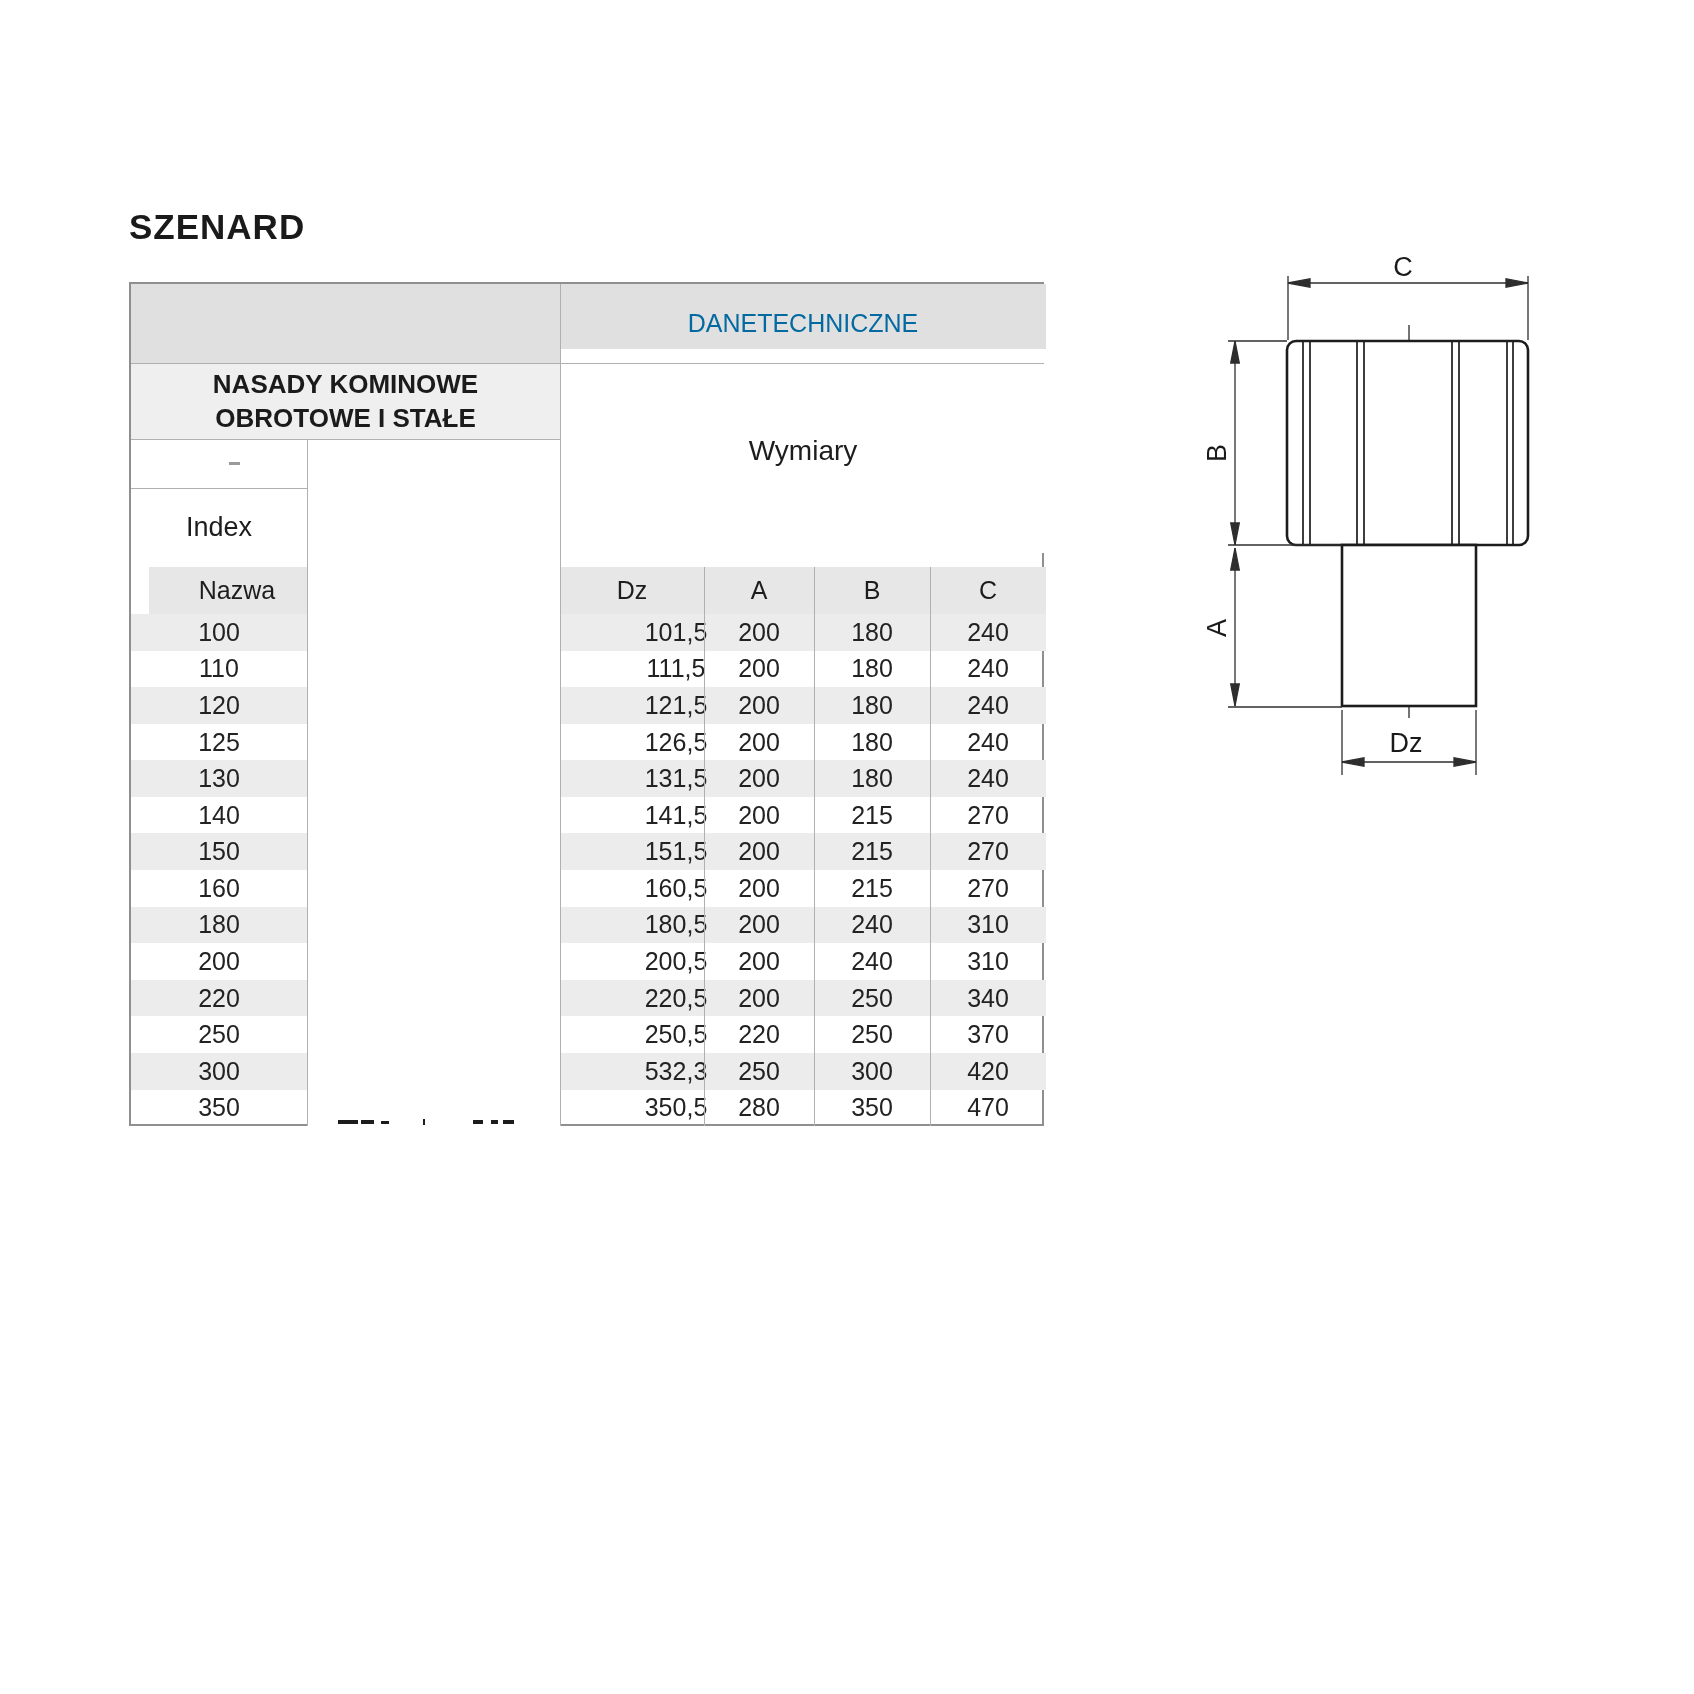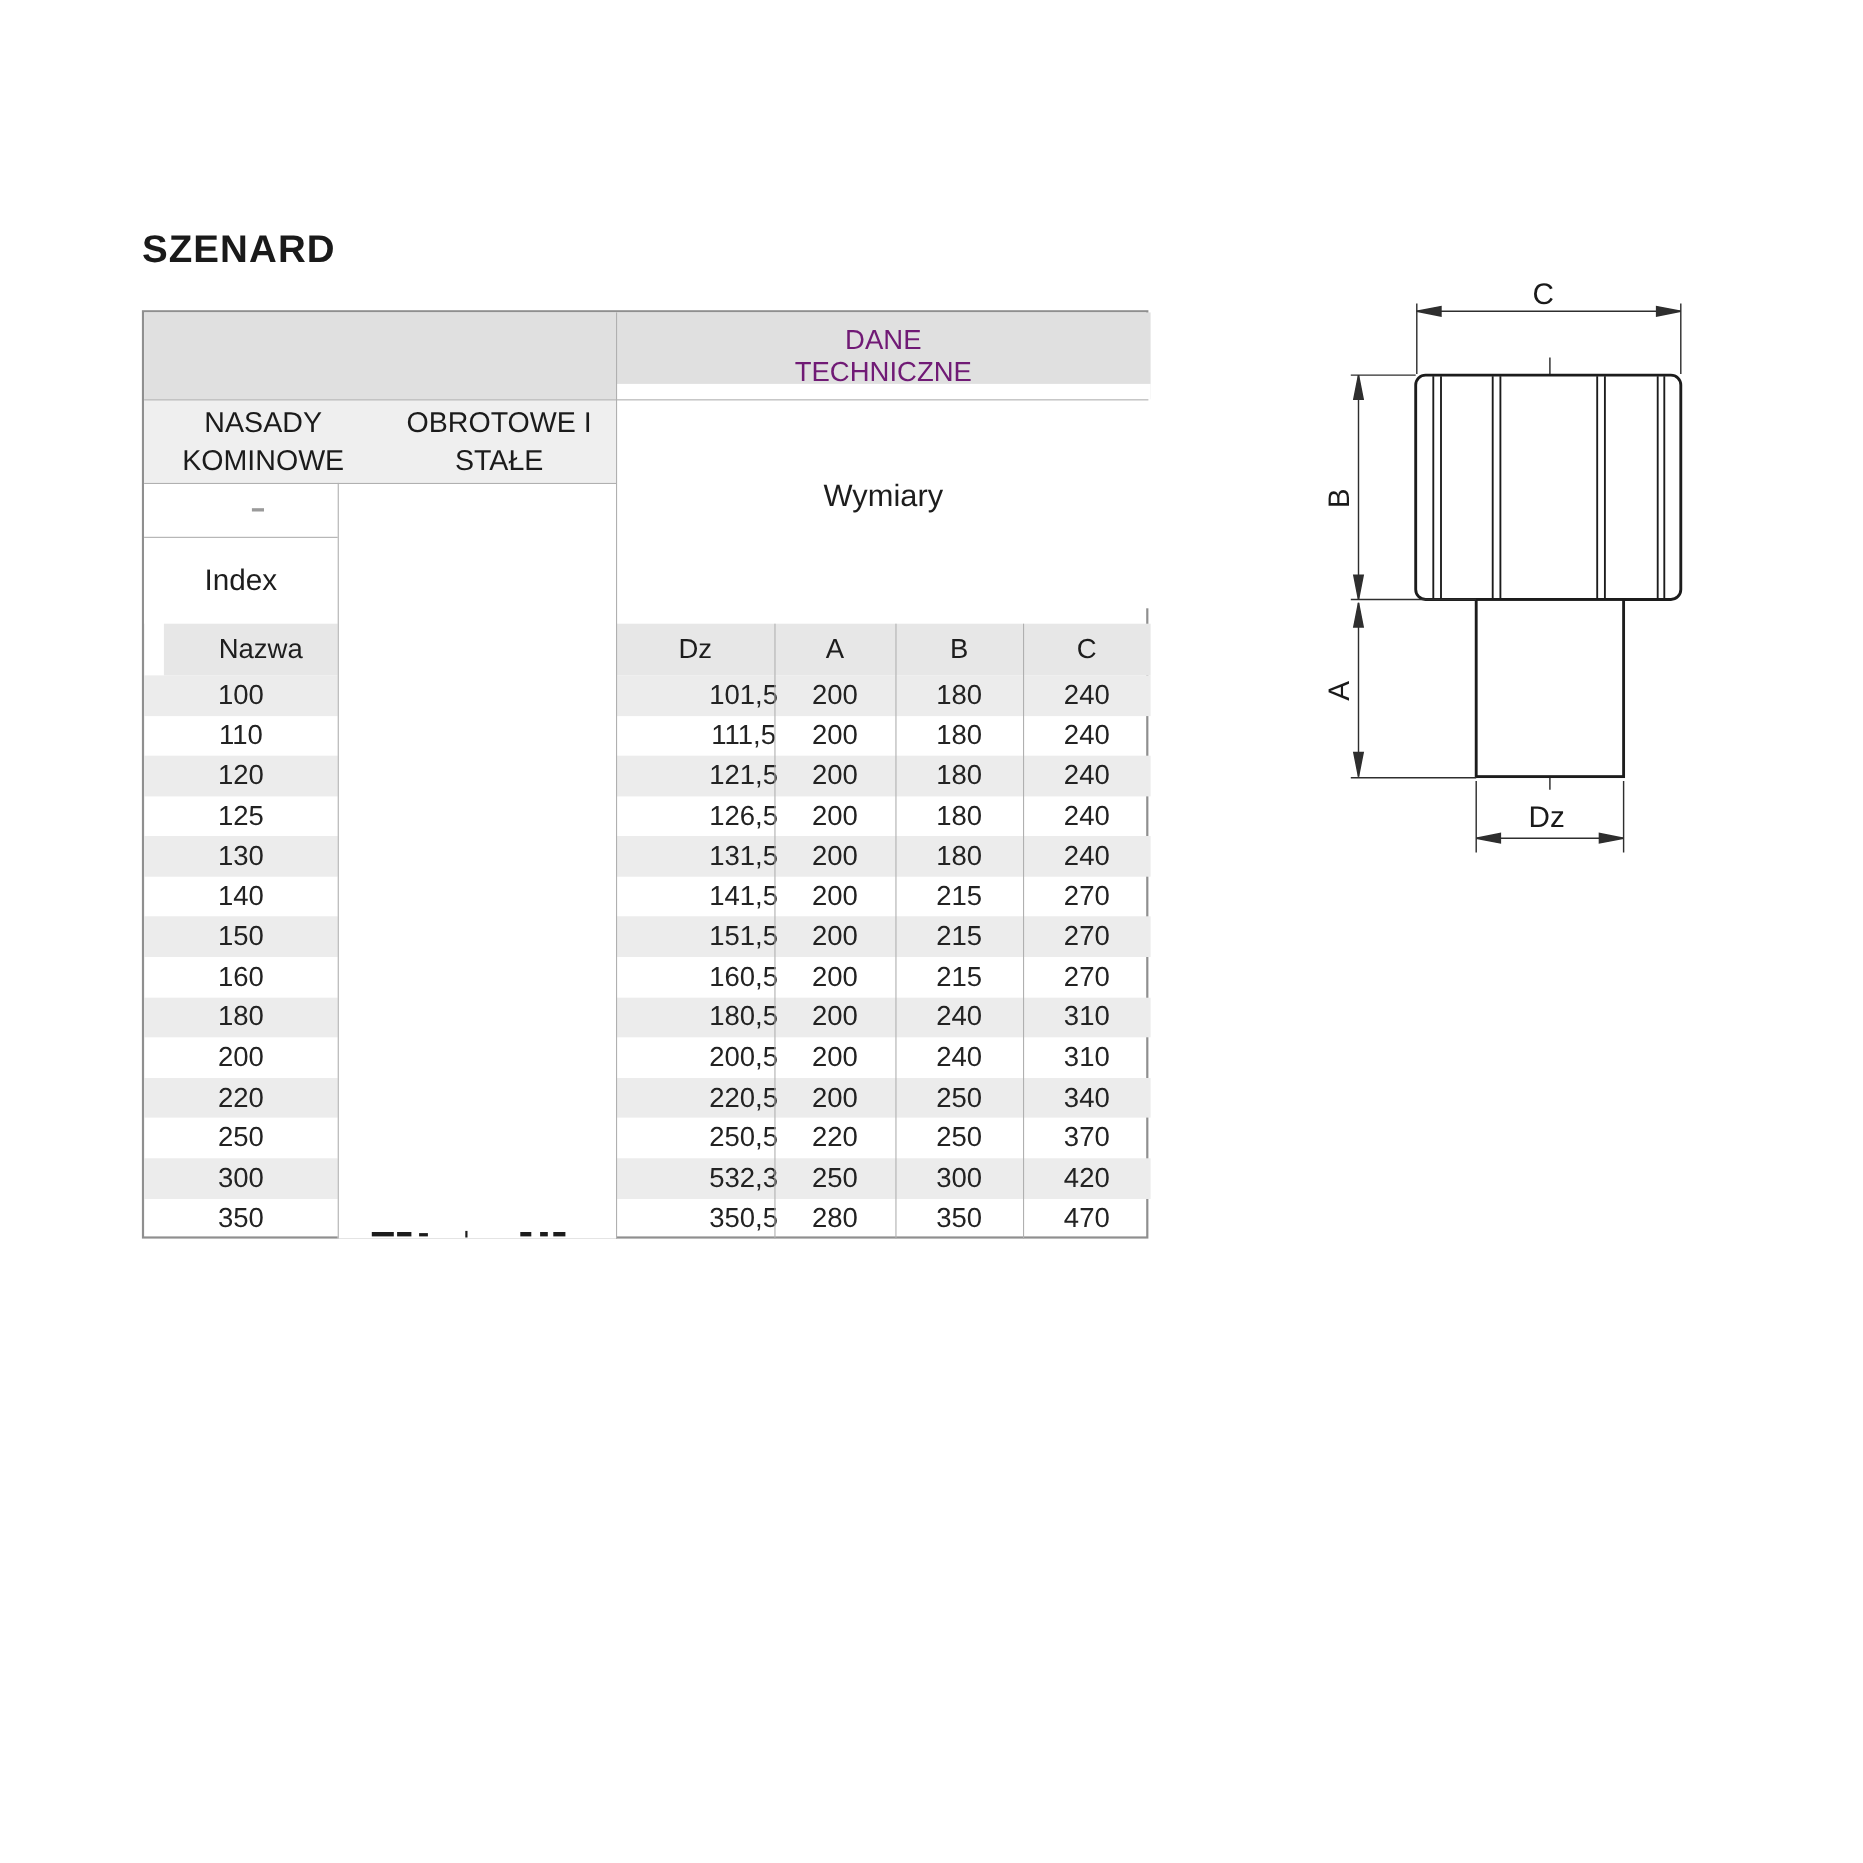--- a/index.html
+++ b/index.html
@@ -8,23 +8,23 @@
   .abs{position:absolute;}
 
   
   #page-title{left:129px;top:207px;font-size:35px;font-weight:700;letter-spacing:1px;color:#1a1a1a;}
 
   
   #spec-table{left:129px;top:282px;width:915px;height:844px;border:2px solid #8f8f8f;box-sizing:border-box;background:#ffffff;}
   .t-cell{position:absolute;box-sizing:border-box;display:flex;align-items:center;justify-content:center;text-align:center;}
   .hdr-top-left{left:0;top:0;width:429px;height:79px;background:#e0e0e0;}
   .hdr-dane{left:429px;top:0;width:486px;height:79px;background:#e0e0e0;
-            flex-direction:column;font-size:25px;line-height:29px;color:#701a75;}
+            flex-direction:row;font-size:25px;line-height:29px;color:#0369a1;}
   .hdr-nasady{left:0;top:79px;width:429px;height:76px;background:#efefef;
-              flex-direction:row;font-size:26px;line-height:34px;font-weight:400;color:#1b1b1b;}
+              flex-direction:column;font-size:26px;line-height:34px;font-weight:700;color:#1b1b1b;}
   .cell-wymiary{left:429px;top:65px;width:486px;height:204px;background:#ffffff;font-size:28px;}
   .cell-empty-index{left:0;top:155px;width:176px;height:49px;background:#ffffff;}
   .cell-index{left:0;top:204px;width:176px;height:79px;background:#ffffff;font-size:27px;}
   .cell-nazwa{left:0;top:283px;width:176px;height:47px;background:#e7e7e7;font-size:25px;margin-left:18px;}
   .big-empty{left:176px;top:155px;width:253px;height:687px;background:#ffffff;}
   .col-hdr{top:283px;height:47px;background:#e7e7e7;font-size:25px;}
   #col-hdr-dz{left:429px;width:144px;}
   #col-hdr-a{left:573px;width:110px;}
   #col-hdr-b{left:683px;width:116px;}
   #col-hdr-c{left:799px;width:116px;}

